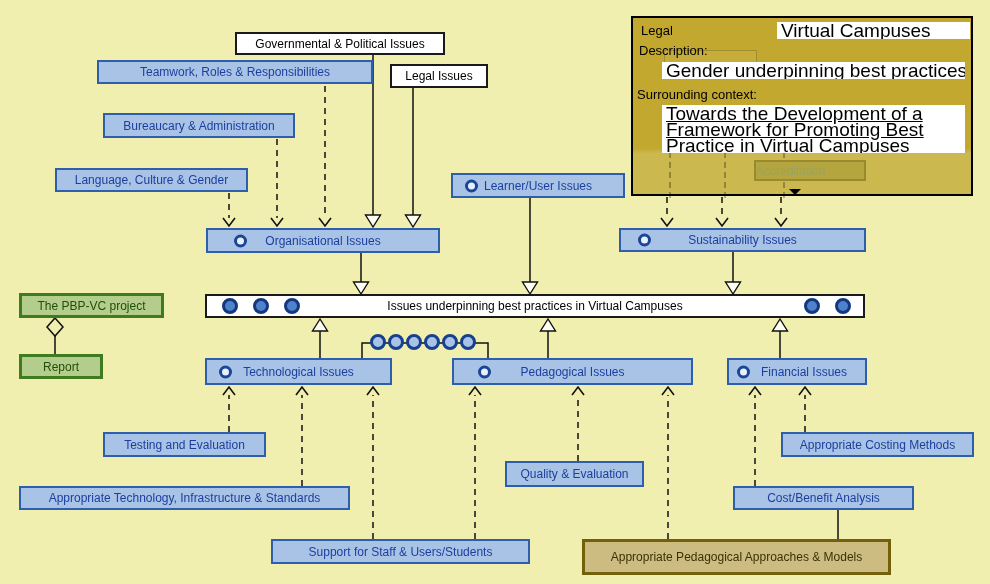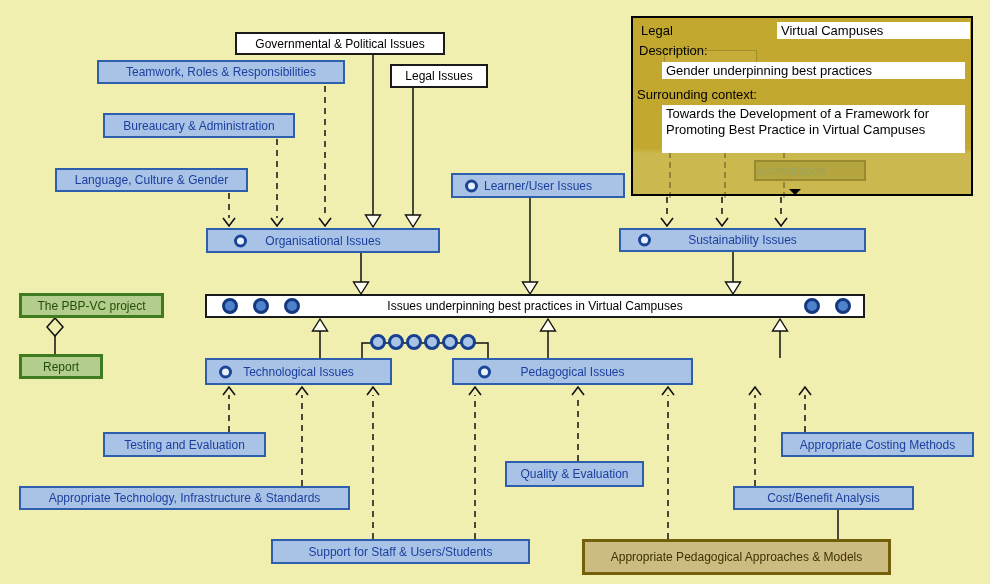--- a/index.html
+++ b/index.html
@@ -29,24 +29,24 @@
   }
   .lbl{position:relative;}
   
   .panel{
     position:absolute;left:631px;top:16px;width:342px;height:180px;
     background:linear-gradient(180deg,#C3A82F 0%,#C3A82F 74%,#CBB84E 77%,#CBB84E 100%);
     border:2px solid #000;box-sizing:border-box;font-size:13px;color:#000;
   }
   .plabel{position:absolute;white-space:nowrap;}
   .pinput{
-    position:absolute;background:#FFF;color:#000;font-size:13px;line-height:17px;
+    position:absolute;background:#FFF;color:#000;font-size:19px;line-height:17px;
     padding:0 4px;box-sizing:border-box;white-space:nowrap;overflow:hidden;
   }
-  .parea{white-space:normal;line-height:16px;padding-top:1px;}
+  .parea{white-space:normal;line-height:16px;padding-top:1px;text-decoration:underline;}
   .ghostrect{
     position:absolute;left:31px;top:32px;width:91px;height:25px;
     border:1px solid rgba(0,0,0,0.18);background:rgba(255,255,255,0.05);
   }
   .ghostline{position:absolute;top:134px;width:0;height:46px;border-left:2px dashed rgba(0,0,0,0.28);}
   .ghostbox{
     position:absolute;left:121px;top:142px;width:112px;height:21px;
     background:#B5A53E;border:2px solid #99892F;color:#9AA45C;
     display:flex;align-items:center;font-size:12px;box-sizing:border-box;
   }
@@ -133,21 +133,21 @@
     </g>
   </svg>
 
   <div class="node white" style="left:235px;top:12px;width:210px;height:23px">
     <span class="lbl">Governmental &amp; Political Issues</span>
   </div>
   <div class="node white" style="left:390px;top:44px;width:98px;height:24px">
     <span class="lbl">Legal Issues</span>
   </div>
 
-  <div class="node blue" style="left:97px;top:60px;width:248px;height:24px">
+  <div class="node blue" style="left:97px;top:60px;width:276px;height:24px">
     <span class="lbl">Teamwork, Roles &amp; Responsibilities</span>
   </div>
   <div class="node blue" style="left:103px;top:113px;width:192px;height:25px">
     <span class="lbl">Bureaucary &amp; Administration</span>
   </div>
   <div class="node blue" style="left:55px;top:168px;width:193px;height:24px">
     <span class="lbl">Language, Culture &amp; Gender</span>
   </div>
   <div class="node blue" style="left:206px;top:228px;width:234px;height:25px">
     <span class="nicon" style="left:26px"></span>
@@ -179,20 +179,24 @@
   </div>
 
   <div class="node blue" style="left:205px;top:358px;width:187px;height:27px">
     <span class="nicon" style="left:12px"></span>
     <span class="lbl">Technological Issues</span>
   </div>
   <div class="node blue" style="left:452px;top:358px;width:241px;height:27px">
     <span class="nicon" style="left:24px"></span>
     <span class="lbl">Pedagogical Issues</span>
   </div>
+  <div class="node blue" style="left:727px;top:358px;width:140px;height:27px">
+    <span class="nicon" style="left:8px"></span>
+    <span class="lbl" style="padding-left:14px">Financial Issues</span>
+  </div>
 
   <div class="node blue" style="left:103px;top:432px;width:163px;height:25px">
     <span class="lbl">Testing and Evaluation</span>
   </div>
   <div class="node blue" style="left:505px;top:461px;width:139px;height:26px">
     <span class="lbl">Quality &amp; Evaluation</span>
   </div>
   <div class="node blue" style="left:19px;top:486px;width:331px;height:24px">
     <span class="lbl">Appropriate Technology, Infrastructure &amp; Standards</span>
   </div>

